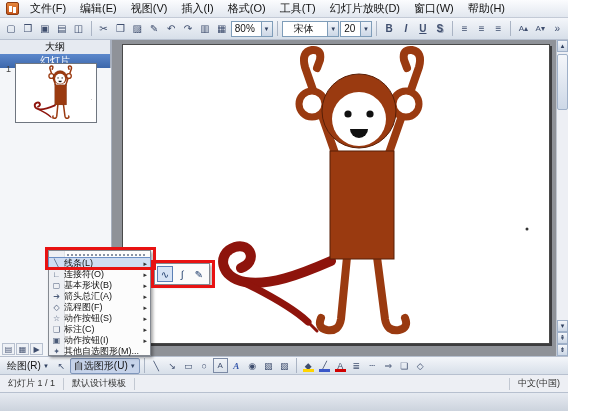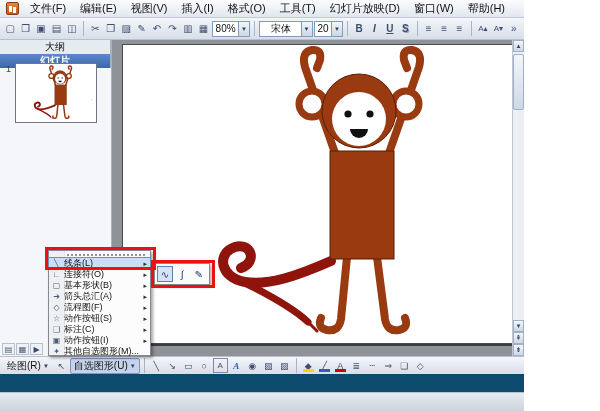--- a/index.html
+++ b/index.html
@@ -1,18 +1,18 @@
 <!DOCTYPE html>
 <html><head>
 <meta charset="utf-8">
 <style>
   * { margin:0; padding:0; box-sizing:border-box; }
   html,body { width:600px; height:411px; overflow:hidden; }
   body { font-family:"Liberation Sans","DejaVu Sans",sans-serif; font-size:11px; color:#111; }
-  #app { position:relative; width:524px; height:411px; background:#0c4a6e; overflow:hidden; }
+  #app { position:relative; width:568px; height:411px; background:#a21caf; overflow:hidden; }
 
   
   .menubar { position:absolute; left:0; top:0; right:0; height:18px;
     background:linear-gradient(#fbfcfe,#e2e7ef); border-bottom:1px solid #c3cad6;
     display:flex; align-items:center; padding-left:2px; }
   .app-icon { width:13px; height:13px; margin:0 4px; background:linear-gradient(#e6863c,#c4561d);
     border:1px solid #8d3a10; border-radius:2px; position:relative; }
   .app-icon::after { content:""; position:absolute; left:2px; bottom:2px; width:3px; height:6px;
     background:#fff; box-shadow:4px 1px 0 #fff; }
   .menu-item { padding:2px 7px 3px; cursor:default; }
@@ -31,21 +31,21 @@
     display:flex; align-items:center; justify-content:center; font-size:6px; color:#2f4060; }
   .combo.zoom { width:42px; } .combo.font { width:58px;padding-left:11px; } .combo.fsize { width:32px; }
   .fmt { font-size:10px; font-weight:bold; }
 
   
   .left-panel { position:absolute; left:0; top:40px; width:112px; bottom:55px;
     background:#f4f6f9; border-right:1px solid #a9b1bf; }
   .panel-tabs { height:18px; display:flex; background:#e6eaf1; border-bottom:1px solid #a9b1bf;flex-direction:column; }
   .tab { display:flex; align-items:center; justify-content:center; font-size:10px;
     padding:0 6px; border-right:1px solid #a9b1bf; flex:1; }
-  .tab.active { background:linear-gradient(#5c88cc,#3c67ab); color:#fff; font-weight:bold; }
+  .tab.active { background:linear-gradient(#5c88cc,#3c67ab); color:#fff; font-weight:normal; }
   .thumb-row { display:flex; padding:5px 2px; }
   .thumb-num { width:13px; font-size:9px; text-align:center; color:#444; padding-top:1px; }
   .thumb { width:82px; height:60px; background:#fff; border:1px solid #6f7680;
     display:flex; align-items:center; justify-content:center; overflow:hidden; }
   .view-buttons { position:absolute; left:2px; bottom:1px; display:flex; gap:1px; }
   .vbtn { width:13px; height:12px; font-size:8px; display:flex; align-items:center;
     justify-content:center; color:#3f4e6e; border:1px solid #b7c0cf; background:#eef1f6; }
 
   
   .slide-area { position:absolute; left:112px; top:40px; right:12px; bottom:55px;
@@ -330,16 +330,21 @@
         <span>A</span>
         <span class="bar"></span>
       </span>
     <span class="dt-icon">≣</span>
     <span class="dt-icon">┄</span>
     <span class="dt-icon">⇒</span>
     <span class="dt-icon">❏</span>
     <span class="dt-icon">◇</span>
   </div>
 
+  <div class="statusbar">
+    <span class="sb-seg">幻灯片 1 / 1</span>
+    <span class="sb-seg">默认设计模板</span>
+    <span class="sb-seg right">中文(中国)</span>
+  </div>
 
   <div class="bottom-strip"></div>
 
 </div>
 
 </body></html>

